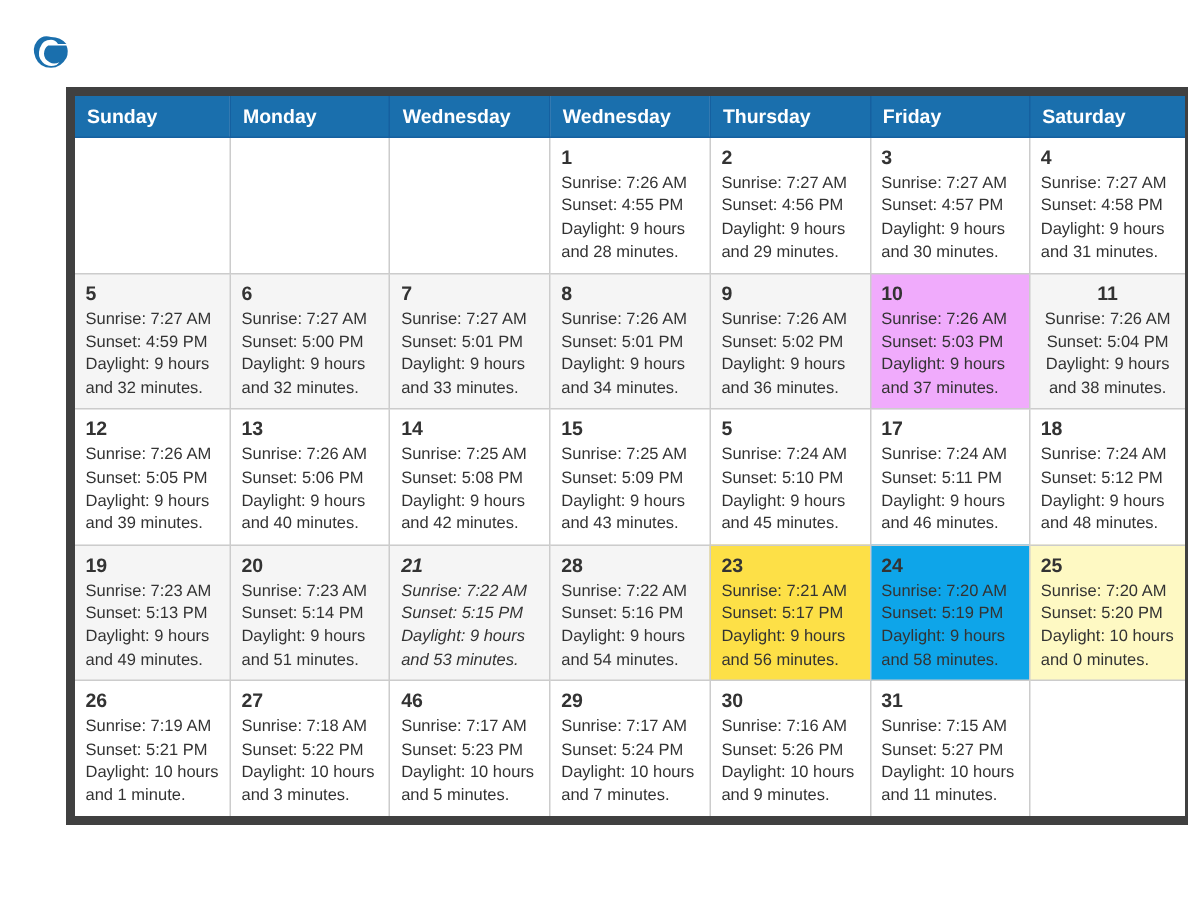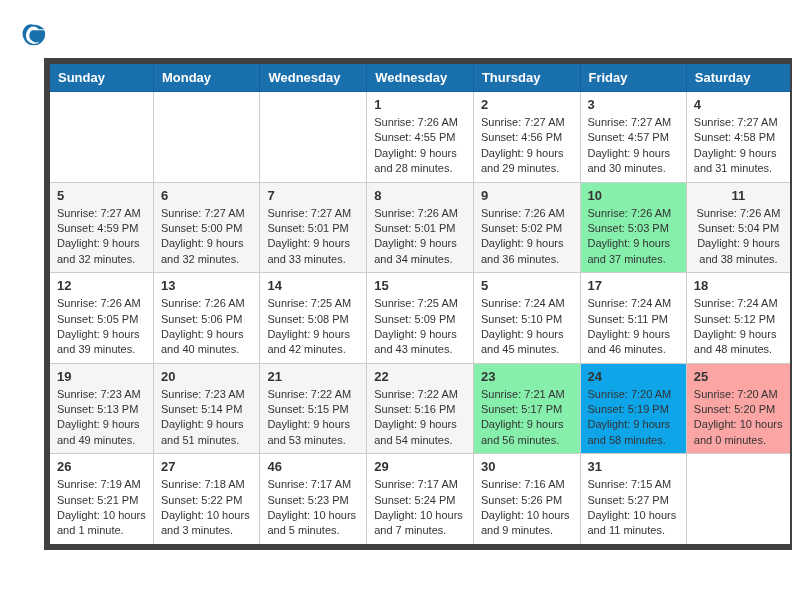--- a/index.html
+++ b/index.html
@@ -156,21 +156,21 @@
           <div class="day-info">Sunrise: 7:27 AM<br>Sunset: 5:01 PM<br>Daylight: 9 hours<br>and 33 minutes.</div>
         </td>
         <td style="background: rgb(245, 245, 245);">
           <span class="day-num">8</span>
           <div class="day-info">Sunrise: 7:26 AM<br>Sunset: 5:01 PM<br>Daylight: 9 hours<br>and 34 minutes.</div>
         </td>
         <td style="background: rgb(245, 245, 245);">
           <span class="day-num">9</span>
           <div class="day-info">Sunrise: 7:26 AM<br>Sunset: 5:02 PM<br>Daylight: 9 hours<br>and 36 minutes.</div>
         </td>
-        <td style="background: #86efac;">
+        <td style="background: #f0abfc;">
           <span class="day-num">10</span>
           <div class="day-info">Sunrise: 7:26 AM<br>Sunset: 5:03 PM<br>Daylight: 9 hours<br>and 37 minutes.</div>
         </td>
         <td style="background: rgb(245, 245, 245); text-align: center;">
           <span class="day-num">11</span>
           <div class="day-info">Sunrise: 7:26 AM<br>Sunset: 5:04 PM<br>Daylight: 9 hours<br>and 38 minutes.</div>
         </td>
       </tr>
       <tr class="week-row">
         <td>
@@ -204,37 +204,37 @@
       </tr>
       <tr class="week-row">
         <td style="background: rgb(245, 245, 245);">
           <span class="day-num">19</span>
           <div class="day-info">Sunrise: 7:23 AM<br>Sunset: 5:13 PM<br>Daylight: 9 hours<br>and 49 minutes.</div>
         </td>
         <td style="background: rgb(245, 245, 245);">
           <span class="day-num">20</span>
           <div class="day-info">Sunrise: 7:23 AM<br>Sunset: 5:14 PM<br>Daylight: 9 hours<br>and 51 minutes.</div>
         </td>
-        <td style="background: rgb(245, 245, 245);">
+        <td style="background: rgb(245, 245, 245); font-style: italic;">
           <span class="day-num">21</span>
           <div class="day-info">Sunrise: 7:22 AM<br>Sunset: 5:15 PM<br>Daylight: 9 hours<br>and 53 minutes.</div>
         </td>
         <td style="background: rgb(245, 245, 245);">
-          <span class="day-num">22</span>
+          <span class="day-num">28</span>
           <div class="day-info">Sunrise: 7:22 AM<br>Sunset: 5:16 PM<br>Daylight: 9 hours<br>and 54 minutes.</div>
         </td>
-        <td style="background: #86efac;">
+        <td style="background: #fde047;">
           <span class="day-num">23</span>
           <div class="day-info">Sunrise: 7:21 AM<br>Sunset: 5:17 PM<br>Daylight: 9 hours<br>and 56 minutes.</div>
         </td>
         <td style="background: #0ea5e9;">
           <span class="day-num">24</span>
           <div class="day-info">Sunrise: 7:20 AM<br>Sunset: 5:19 PM<br>Daylight: 9 hours<br>and 58 minutes.</div>
         </td>
-        <td style="background: #fca5a5;">
+        <td style="background: #fef9c3;">
           <span class="day-num">25</span>
           <div class="day-info">Sunrise: 7:20 AM<br>Sunset: 5:20 PM<br>Daylight: 10 hours<br>and 0 minutes.</div>
         </td>
       </tr>
       <tr class="week-row">
         <td>
           <span class="day-num">26</span>
           <div class="day-info">Sunrise: 7:19 AM<br>Sunset: 5:21 PM<br>Daylight: 10 hours<br>and 1 minute.</div>
         </td>
         <td>

